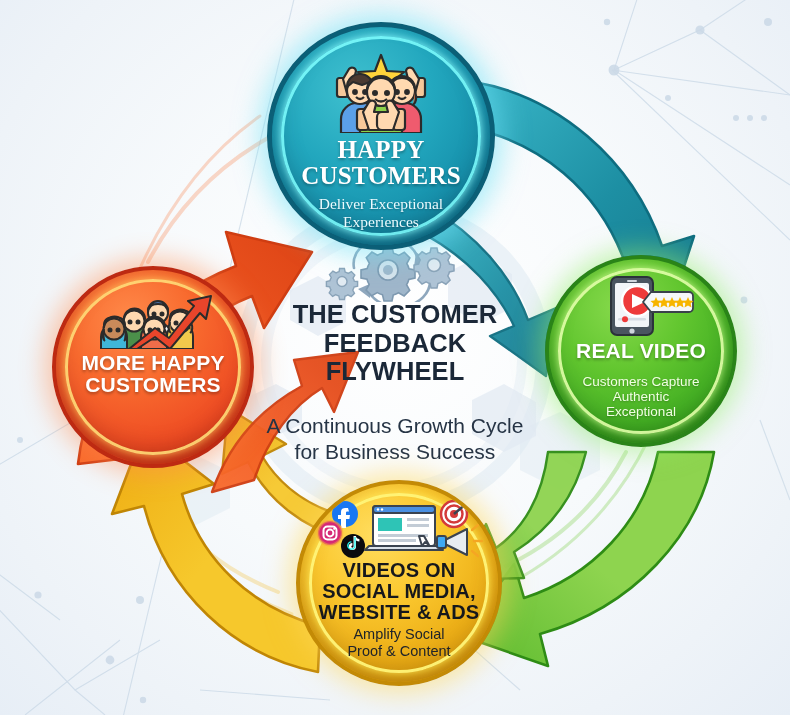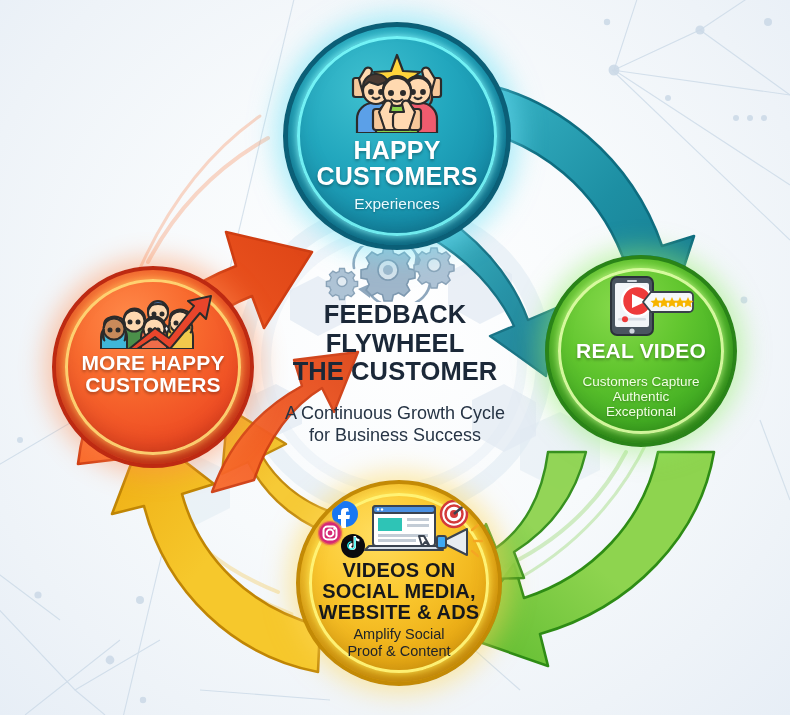--- a/index.html
+++ b/index.html
@@ -38,24 +38,25 @@
     font-weight:bold; line-height:1.04;
     letter-spacing:.2px;
   }
   .node .sub{
     position:relative; z-index:3;
     line-height:1.13; font-weight:normal;
   }
 
   
   #node-happy{
-    left:283px; top:22px; width:228px; height:228px;
+    left:267px; top:22px; width:228px; height:228px;
     background:radial-gradient(circle at 38% 28%, #3fc0cf 0%, #22a7be 38%, #1792ad 66%, #10728c 100%);
     border:5px solid #0b5f77;
     box-shadow:0 0 26px 8px rgba(110,225,245,.55), inset 0 -14px 26px rgba(0,40,60,.35);
+    font-family:Liberation Serif, serif;
   }
   #node-happy .ring{ border:3px solid rgba(128,255,255,.85); box-shadow:0 0 9px rgba(150,255,255,.9); }
   #node-happy .icon{ margin-top:24px; height:82px; }
   #node-happy .title{ margin-top:4px; font-size:25px; color:#ffffff; text-shadow:0 2px 3px rgba(0,0,0,.3); }
   #node-happy .sub{ margin-top:6px; font-size:15.5px; color:#eafbff; text-shadow:0 1px 2px rgba(0,0,0,.28); }
 
   
   #node-video{
     left:545px; top:255px; width:192px; height:192px;
     background:radial-gradient(circle at 38% 26%, #86d94b 0%, #62c62f 36%, #45b024 66%, #2c8b17 100%);
@@ -95,21 +96,21 @@
   
   #center{
     position:absolute; z-index:3; left:255px; top:300px;
     width:280px; text-align:center;
   }
   #center .h1{
     font-size:25.5px; font-weight:bold; color:#1b2838;
     line-height:1.12; letter-spacing:.1px;
   }
   #center .h2{
-    margin-top:16px; font-size:18px; color:#263445; line-height:1.25;
+    margin-top:27px; font-size:21px; color:#263445; line-height:1.25;
   }
 </style>
 </head>
 <body>
 
 <div id="stage">
 
   <svg id="bg-net" viewBox="0 0 790 715" preserveAspectRatio="none">
     <g stroke="#c9d8e6" stroke-width="1.1" fill="none" opacity="0.75">
       <path d="M640 -10 L614 70 L700 30 L790 95"></path>
@@ -320,20 +321,21 @@
           <rect x="76" y="58" width="12" height="21" rx="3" fill="#f6c89a"></rect>
           <path d="M76 79 h-11 a5 5 0 0 1-5-5 v-8 a5 5 0 0 1 5-5 h6 l-2-8 a4 4 0 0 1 7-2 l6 10 z" fill="#ffd9b0"></path>
         </g>
       </svg>
     </div>
     <div class="title">
       <div>HAPPY</div>
       <div>CUSTOMERS</div>
     </div>
     <div class="sub">
+      <div>Deliver Exceptional</div>
       <div>Experiences</div>
     </div>
   </div>
 
   <div class="node" id="node-video">
     <div class="ring"></div>
     <div class="icon">
       <svg width="108" height="62" viewBox="0 0 108 62">
 
         <rect x="24" y="2" width="42" height="58" rx="6" fill="#4a5560" stroke="#2b323a" stroke-width="2"></rect>
@@ -481,22 +483,22 @@
       </svg>
     </div>
     <div class="title">
       <div>MORE HAPPY</div>
       <div>CUSTOMERS</div>
     </div>
   </div>
 
   <div id="center">
     <div class="h1">
+      <div>THE CUSTOMER</div>
       <div>FEEDBACK FLYWHEEL</div>
-      <div>THE CUSTOMER</div>
     </div>
     <div class="h2">
       <div>A Continuous Growth Cycle</div>
       <div>for Business Success</div>
     </div>
   </div>
 
   <div style="position:absolute;z-index:3;left:318px;top:246px;width:150px;height:56px;display:flex;align-items:center;justify-content:center;">
     <svg width="150" height="56" viewBox="0 0 150 56">
       <g fill="none" stroke="#8ea7bd" stroke-width="2.6" stroke-linecap="round">

